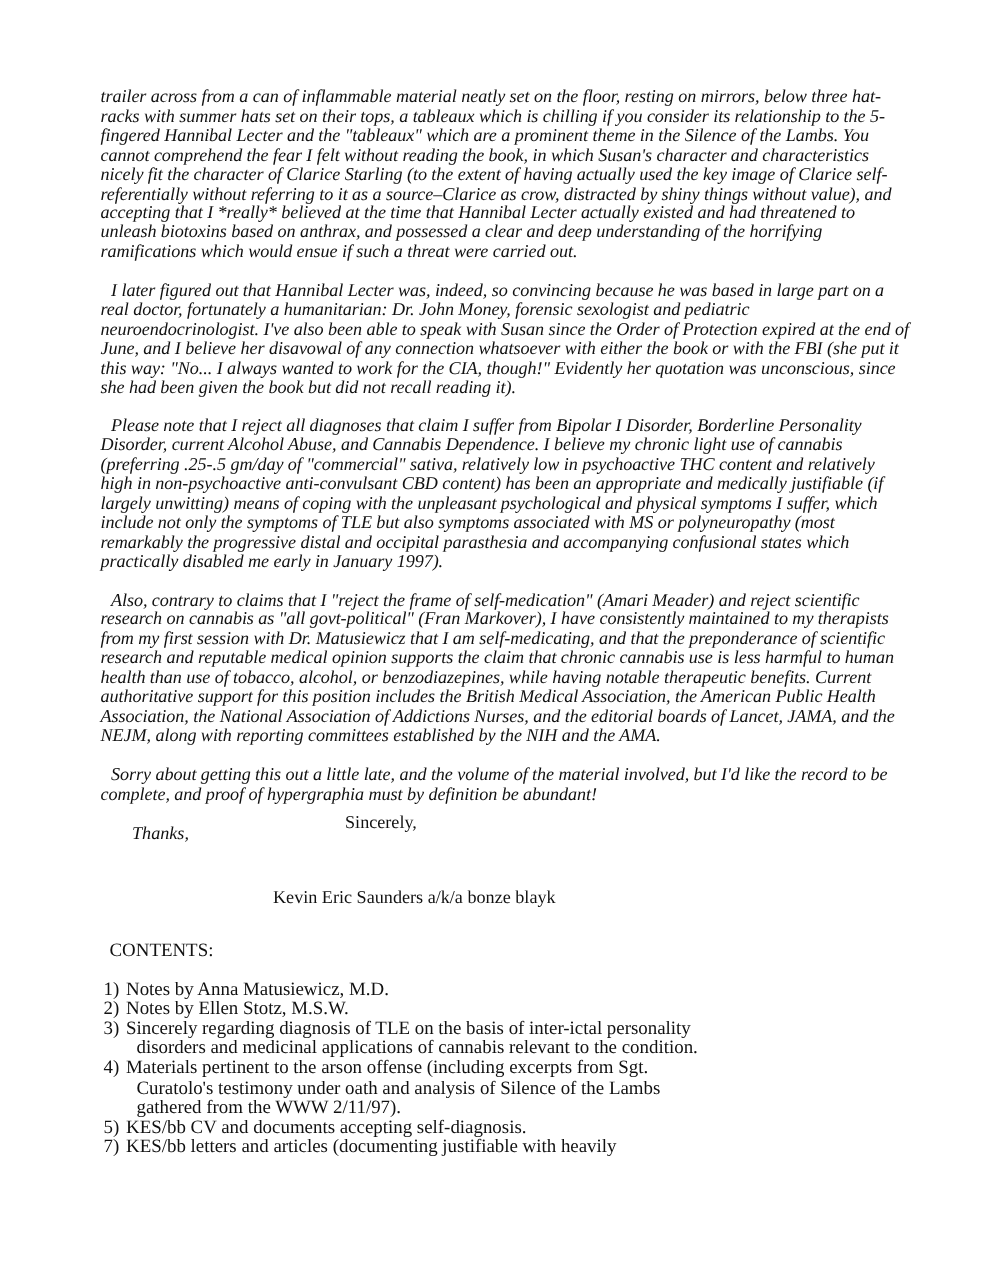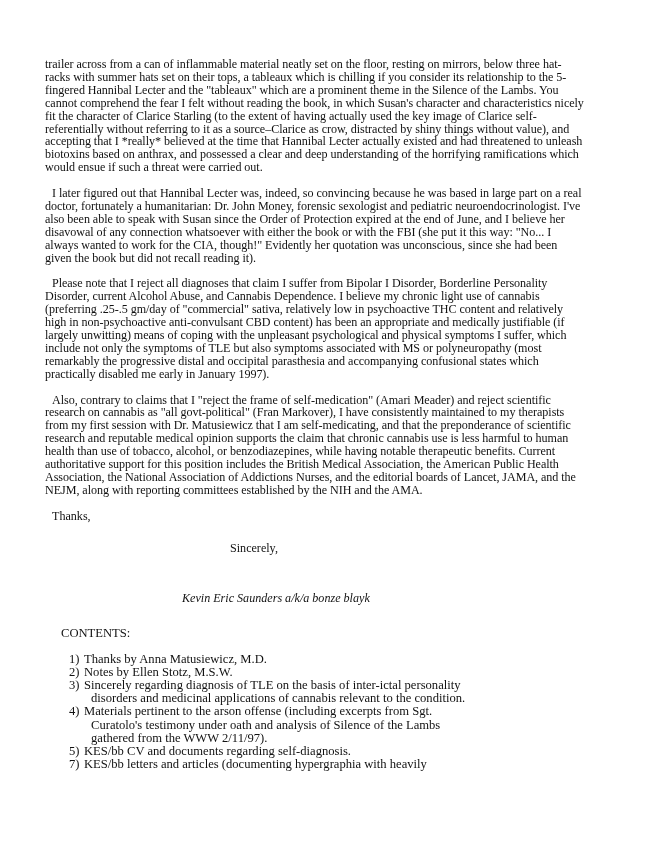--- a/index.html
+++ b/index.html
@@ -1,64 +1,65 @@
 <!DOCTYPE html>
 <html><head>
 <meta charset="utf-8">
 <style>
   html, body { margin: 0; padding: 0; background: #ffffff; }
   body { width: 657px; height: 850px; position: relative; overflow: hidden;
          font-family: "Liberation Serif", serif; color: #111111; }
-  .page { position: absolute; left: 45px; top: 58px; width: 540px; }
+  .page { position: absolute; left: 67px; top: 58px; width: 540px; font-style: italic; }
   .para { font-size: 12.1px; line-height: 12.9px; margin: 0 0 12.9px 0; letter-spacing: -0.05px; }
   .para .indent { display: inline-block; width: 7px; }
-  .thanks { font-size: 12.1px; line-height: 12.9px; margin: 0; padding-left: 7px; }
+  .thanks { font-size: 12.1px; line-height: 12.9px; margin: 14px; padding-left: 7px; }
   .closing { position: absolute; left: 182px; font-size: 12.1px; line-height: 12.9px; }
   .contents { position: absolute; left: 61px; top: 627px; font-size: 12.6px; line-height: 13.1px; width: 420px; }
-  .contents-title { margin: 0 0 13px 0; }
+  .contents-title { margin: 0 0 13px 12px; }
   .toc { list-style: none; margin: 0; padding: 0 0 0 8px; }
   .toc li { position: relative; padding-left: 15px; }
   .toc li .num { position: absolute; left: 0; }
   .toc li .txt { display: block; padding-left: 7px; text-indent: -7px; }
 </style>
 </head>
 <body>
 
 <div class="page">
   <p class="para">trailer across from a can of inflammable material neatly set on the floor, resting on mirrors, below three hat-racks with summer hats set on their tops, a tableaux which is chilling if you consider its relationship to the 5-fingered Hannibal Lecter and the "tableaux" which are a prominent theme in the Silence of the Lambs.  You cannot comprehend the fear I felt without reading the book, in which Susan's character and characteristics nicely fit the character of Clarice Starling (to the extent of having actually used the key image of Clarice self-referentially without referring to it as a source–Clarice as crow, distracted by shiny things without value), and accepting that I *really* believed at the time that Hannibal Lecter actually existed and had threatened to unleash biotoxins based on anthrax, and possessed a clear and deep understanding of the horrifying ramifications which would ensue if such a threat were carried out.</p>
   <p class="para"><span class="indent"></span><span>I later figured out that Hannibal Lecter was, indeed, so convincing because he was based in large part on a real doctor, fortunately a humanitarian:  Dr. John Money, forensic sexologist and pediatric neuroendocrinologist.  I've also been able to speak with Susan since the Order of Protection expired at the end of June, and I believe her disavowal of any connection whatsoever with either the book or with the FBI (she put it this way:  "No... I always wanted to work for the CIA, though!"  Evidently her quotation was unconscious, since she had been given the book but did not recall reading it).</span></p>
   <p class="para"><span class="indent"></span><span>Please note that I reject all diagnoses that claim I suffer from Bipolar I Disorder, Borderline Personality Disorder, current Alcohol Abuse, and Cannabis Dependence.  I believe my chronic light use of cannabis (preferring .25-.5 gm/day of "commercial" sativa, relatively low in psychoactive THC content and relatively high in non-psychoactive anti-convulsant CBD content) has been an appropriate and medically justifiable (if largely unwitting) means of coping with the unpleasant psychological and physical symptoms I suffer, which include not only the symptoms of TLE but also symptoms associated with MS or polyneuropathy (most remarkably the progressive distal and occipital parasthesia and accompanying confusional states which practically disabled me early in January 1997).</span></p>
   <p class="para"><span class="indent"></span><span>Also, contrary to claims that I "reject the frame of self-medication" (Amari Meader) and reject scientific research on cannabis as "all govt-political" (Fran Markover), I have consistently maintained to my therapists from my first session with Dr. Matusiewicz that I am self-medicating, and that the preponderance of scientific research and reputable medical opinion supports the claim that chronic cannabis use is less harmful to human health than use of tobacco, alcohol, or benzodiazepines, while having notable therapeutic benefits.  Current authoritative support for this position includes the British Medical Association, the American Public Health Association, the National Association of Addictions Nurses, and the editorial boards of Lancet, JAMA, and the NEJM, along with reporting committees established by the NIH and the AMA.</span></p>
+  <p class="para"><span class="indent"></span><span>Sorry about getting this out a little late, and the volume of the material involved, but I'd like the record to be complete, and proof of hypergraphia must by definition be abundant!</span></p>
   <p class="thanks">Thanks,</p>
 </div>
 
 <div class="closing" style="top:542px;margin-left:48px;">Sincerely,</div>
-<div class="closing" style="top:592px;font-style:italic;">Kevin Eric Saunders a/k/a bonze blayk</div>
+<div class="closing" style="top:592px;">Kevin Eric Saunders a/k/a bonze blayk</div>
 
 <div class="contents">
   <div class="contents-title">CONTENTS:</div>
   <ul class="toc">
     <li>
         <span class="num">1)</span>
-        <span class="txt">Thanks by Anna Matusiewicz, M.D.</span>
+        <span class="txt">Notes by Anna Matusiewicz, M.D.</span>
       </li>
     <li>
         <span class="num">2)</span>
         <span class="txt">Notes by Ellen Stotz, M.S.W.</span>
       </li>
     <li>
         <span class="num">3)</span>
         <span class="txt">Sincerely regarding diagnosis of TLE on the basis of inter-ictal personality disorders and medicinal applications of cannabis relevant to the condition.</span>
       </li>
     <li>
         <span class="num">4)</span>
         <span class="txt">Materials pertinent to the arson offense (including excerpts from Sgt. Curatolo's testimony under oath and analysis of Silence of the Lambs gathered from the WWW 2/11/97).</span>
       </li>
     <li>
         <span class="num">5)</span>
-        <span class="txt">KES/bb CV and documents regarding self-diagnosis.</span>
+        <span class="txt">KES/bb CV and documents accepting self-diagnosis.</span>
       </li>
     <li>
         <span class="num">7)</span>
-        <span class="txt">KES/bb letters and articles (documenting hypergraphia with heavily</span>
+        <span class="txt">KES/bb letters and articles (documenting justifiable with heavily</span>
       </li>
   </ul>
 </div>
 
 </body></html>

